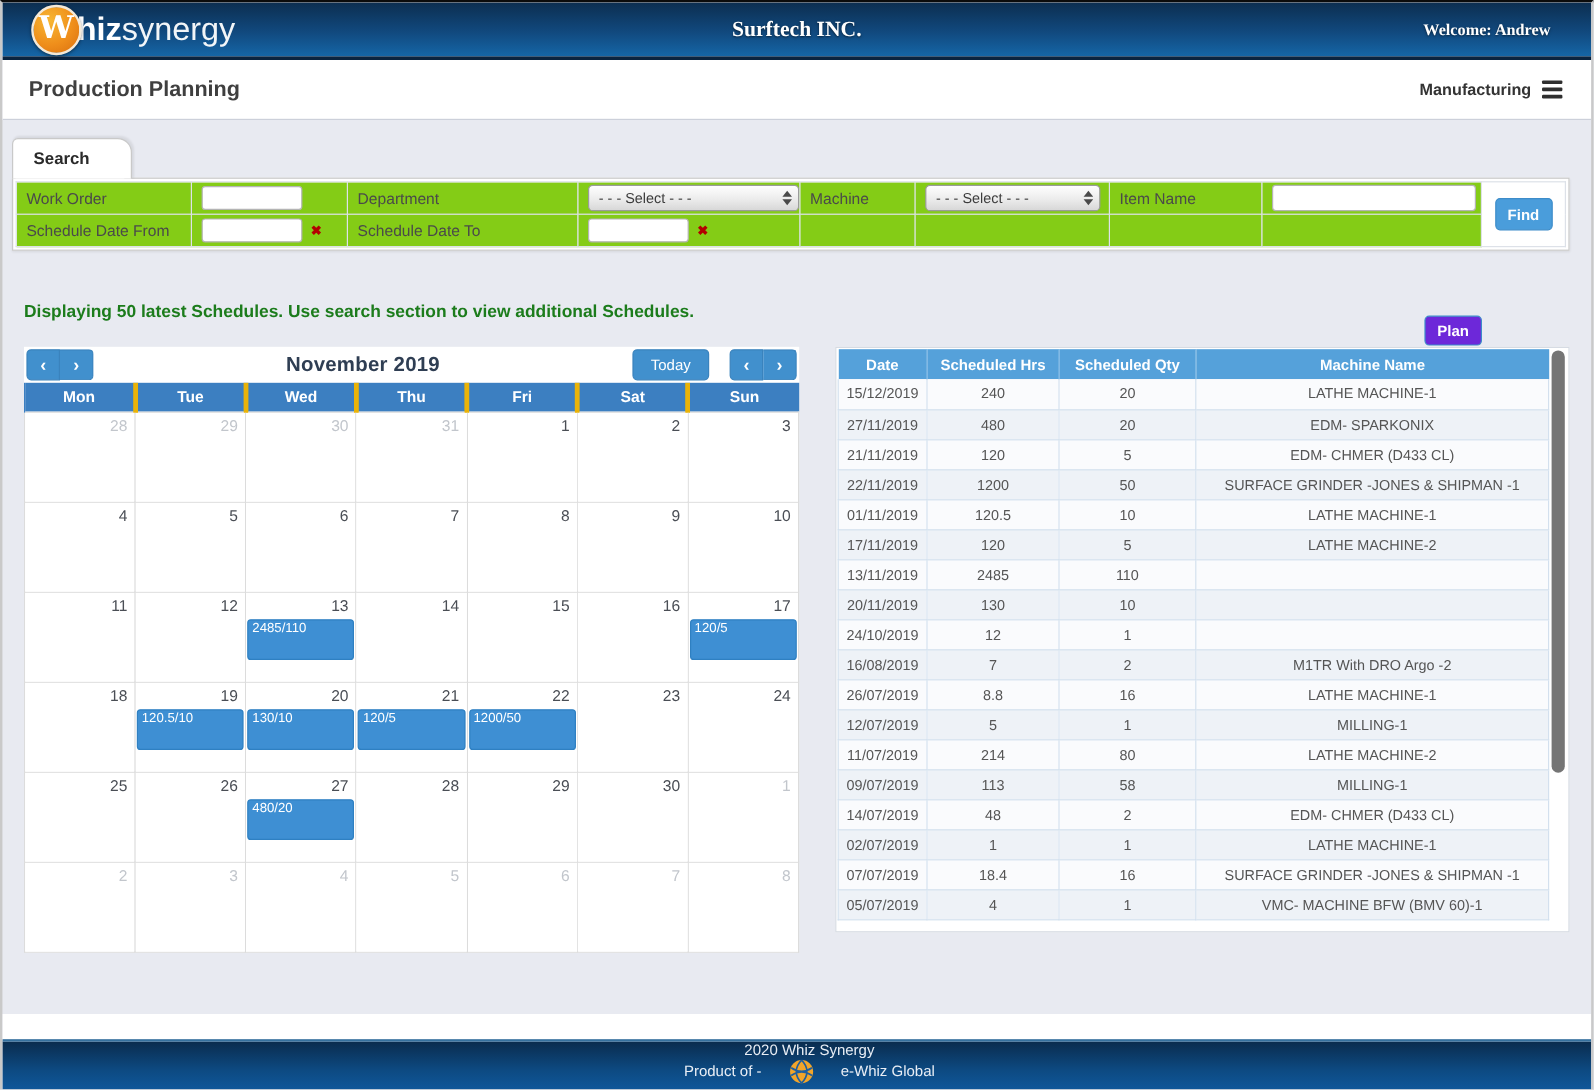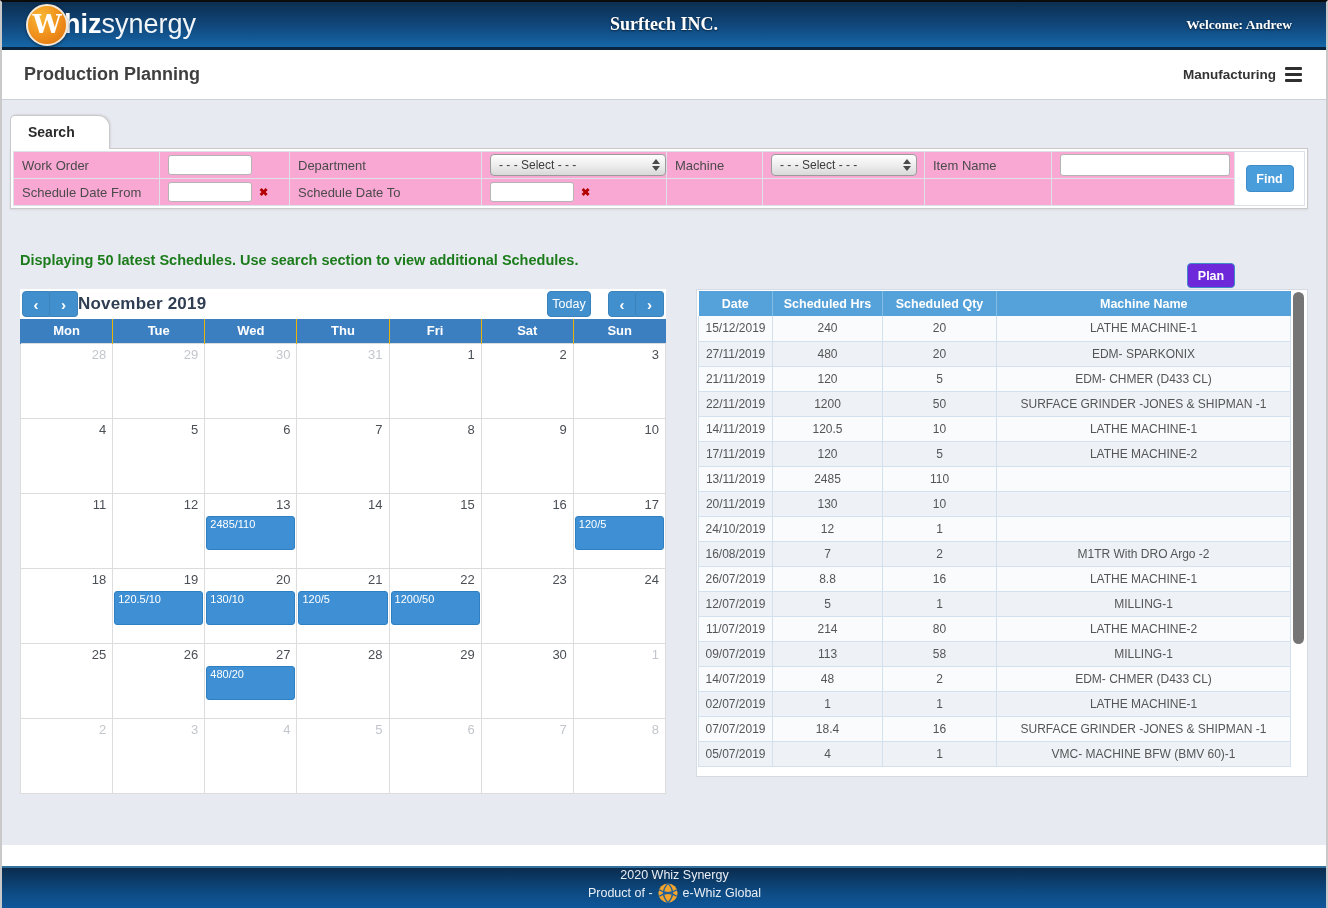--- a/index.html
+++ b/index.html
@@ -59,21 +59,21 @@
     border-radius:5px 12px 0 0; padding:8px 34px 9px 17px;
     font-size:14px; font-weight:bold; color:#2b2b2b;
     box-shadow:1px -1px 2px rgba(0,0,0,.08);
   }
   .panel {
     background:#fff; border:1px solid #c9c9c9; margin-top:-1px;
     padding:2px; box-shadow:0 1px 2px rgba(0,0,0,.08);
   }
   table.search-table { width:100%; border-collapse:collapse; table-layout:fixed; }
   table.search-table td {
-    border:1px solid #dde1e8; background:#f9a8d4; height:27px;
+    border:1px solid #dde1e8; background:#84cc16; height:27px;
     font-size:13px; color:#4a4a4a; padding:2px 8px; vertical-align:middle;
   }
   table.search-table td.findcell { background:#fff; text-align:center; }
   .ipt {
     width:84px; height:20px; border:1px solid #b4b4b4; border-radius:3px; background:#fff;
     font-family:"Liberation Sans", sans-serif; font-size:12px; padding:0 4px; vertical-align:middle;
   }
   .ipt.wide { width:170px; height:22px; }
   .clear-x { color:#b30000; font-weight:bold; font-size:11px; margin-left:7px; vertical-align:middle; cursor:pointer; }
   .selectbox {
@@ -113,30 +113,30 @@
   .calendar { width:646px; background:#fff; }
   .cal-nav { height:30px; display:flex; align-items:center; padding:0 2px; }
   .nav-group { display:flex; }
   .nav-btn {
     width:28px; height:26px; background:#4190cd; border:1px solid #3a83bd; color:#fff;
     font-size:15px; font-weight:bold; line-height:1; cursor:pointer;
     font-family:"Liberation Sans", sans-serif;
   }
   .nav-btn.first { border-radius:4px 0 0 4px; }
   .nav-btn.last  { border-radius:0 4px 4px 0; border-left:none; }
-  .cal-title { flex:1; text-align:left; font-size:17px; font-weight:bold; color:#2f3e53; letter-spacing:.2px; }
+  .cal-title { flex:1; text-align:center; font-size:17px; font-weight:bold; color:#2f3e53; letter-spacing:.2px; }
   .btn-today {
-    width:44px; height:26px; background:#4190cd; border:1px solid #3a83bd; border-radius:4px;
+    width:64px; height:26px; background:#4190cd; border:1px solid #3a83bd; border-radius:4px;
     color:#fff; font-size:12.5px; cursor:pointer; margin-right:17px;
     font-family:"Liberation Sans", sans-serif;
   }
   table.cal-grid { width:646px; border-collapse:collapse; table-layout:fixed; }
   table.cal-grid th {
     background:#3c7fc1; color:#fff; font-size:13px; font-weight:bold; height:24px;
-    border-left:1px solid #eab308;
+    border-left:4px solid #eab308;
   }
   table.cal-grid th:first-child { border-left:1px solid #3c7fc1; }
   table.cal-grid td {
     border:1px solid #dcdcdc; height:75px; vertical-align:top; position:relative; background:#fff;
   }
   .daynum { text-align:right; padding:3px 6px 0 0; font-size:13px; color:#4a4e55; }
   td.muted .daynum { color:#c2c6cc; }
   .event {
     position:absolute; top:22px; left:1px; right:1px; height:34px;
     background:#3e8fd3; border:1px solid #2f80c2; border-radius:3px;
@@ -171,21 +171,21 @@
   
   .white-strip { position:absolute; left:0; right:0; bottom:42px; height:21px; background:#fff; }
   .footer {
     position:absolute; left:0; right:0; bottom:0; height:42px;
     background:linear-gradient(180deg,#0a2c4e 0%,#0d4largin 0%,#0d4a82 60%,#0f579a 100%);
     background:linear-gradient(180deg,#0a2c4e 0%,#0d4a82 60%,#0f579a 100%);
     border-top:2px solid #35719f;
     display:flex; align-items:center; 
     padding:0 34px 0 55px; color:#e9eef5; font-size:12.5px;flex-direction:column;
   }
-  .prod { display:flex; align-items:center; gap:4px; }
+  .prod { display:flex; align-items:center; gap:22px; }
   .globe { display:block; }
 </style>
 </head>
 <body>
 
 <div class="page">
 
   <header class="topbar">
     <div class="logo">
       <div class="logo-badge">
@@ -490,21 +490,21 @@
               <td>5</td>
               <td>EDM- CHMER (D433 CL)</td>
             </tr>
             <tr>
               <td>22/11/2019</td>
               <td>1200</td>
               <td>50</td>
               <td>SURFACE GRINDER -JONES &amp; SHIPMAN -1</td>
             </tr>
             <tr>
-              <td>14/11/2019</td>
+              <td>01/11/2019</td>
               <td>120.5</td>
               <td>10</td>
               <td>LATHE MACHINE-1</td>
             </tr>
             <tr>
               <td>17/11/2019</td>
               <td>120</td>
               <td>5</td>
               <td>LATHE MACHINE-2</td>
             </tr>

